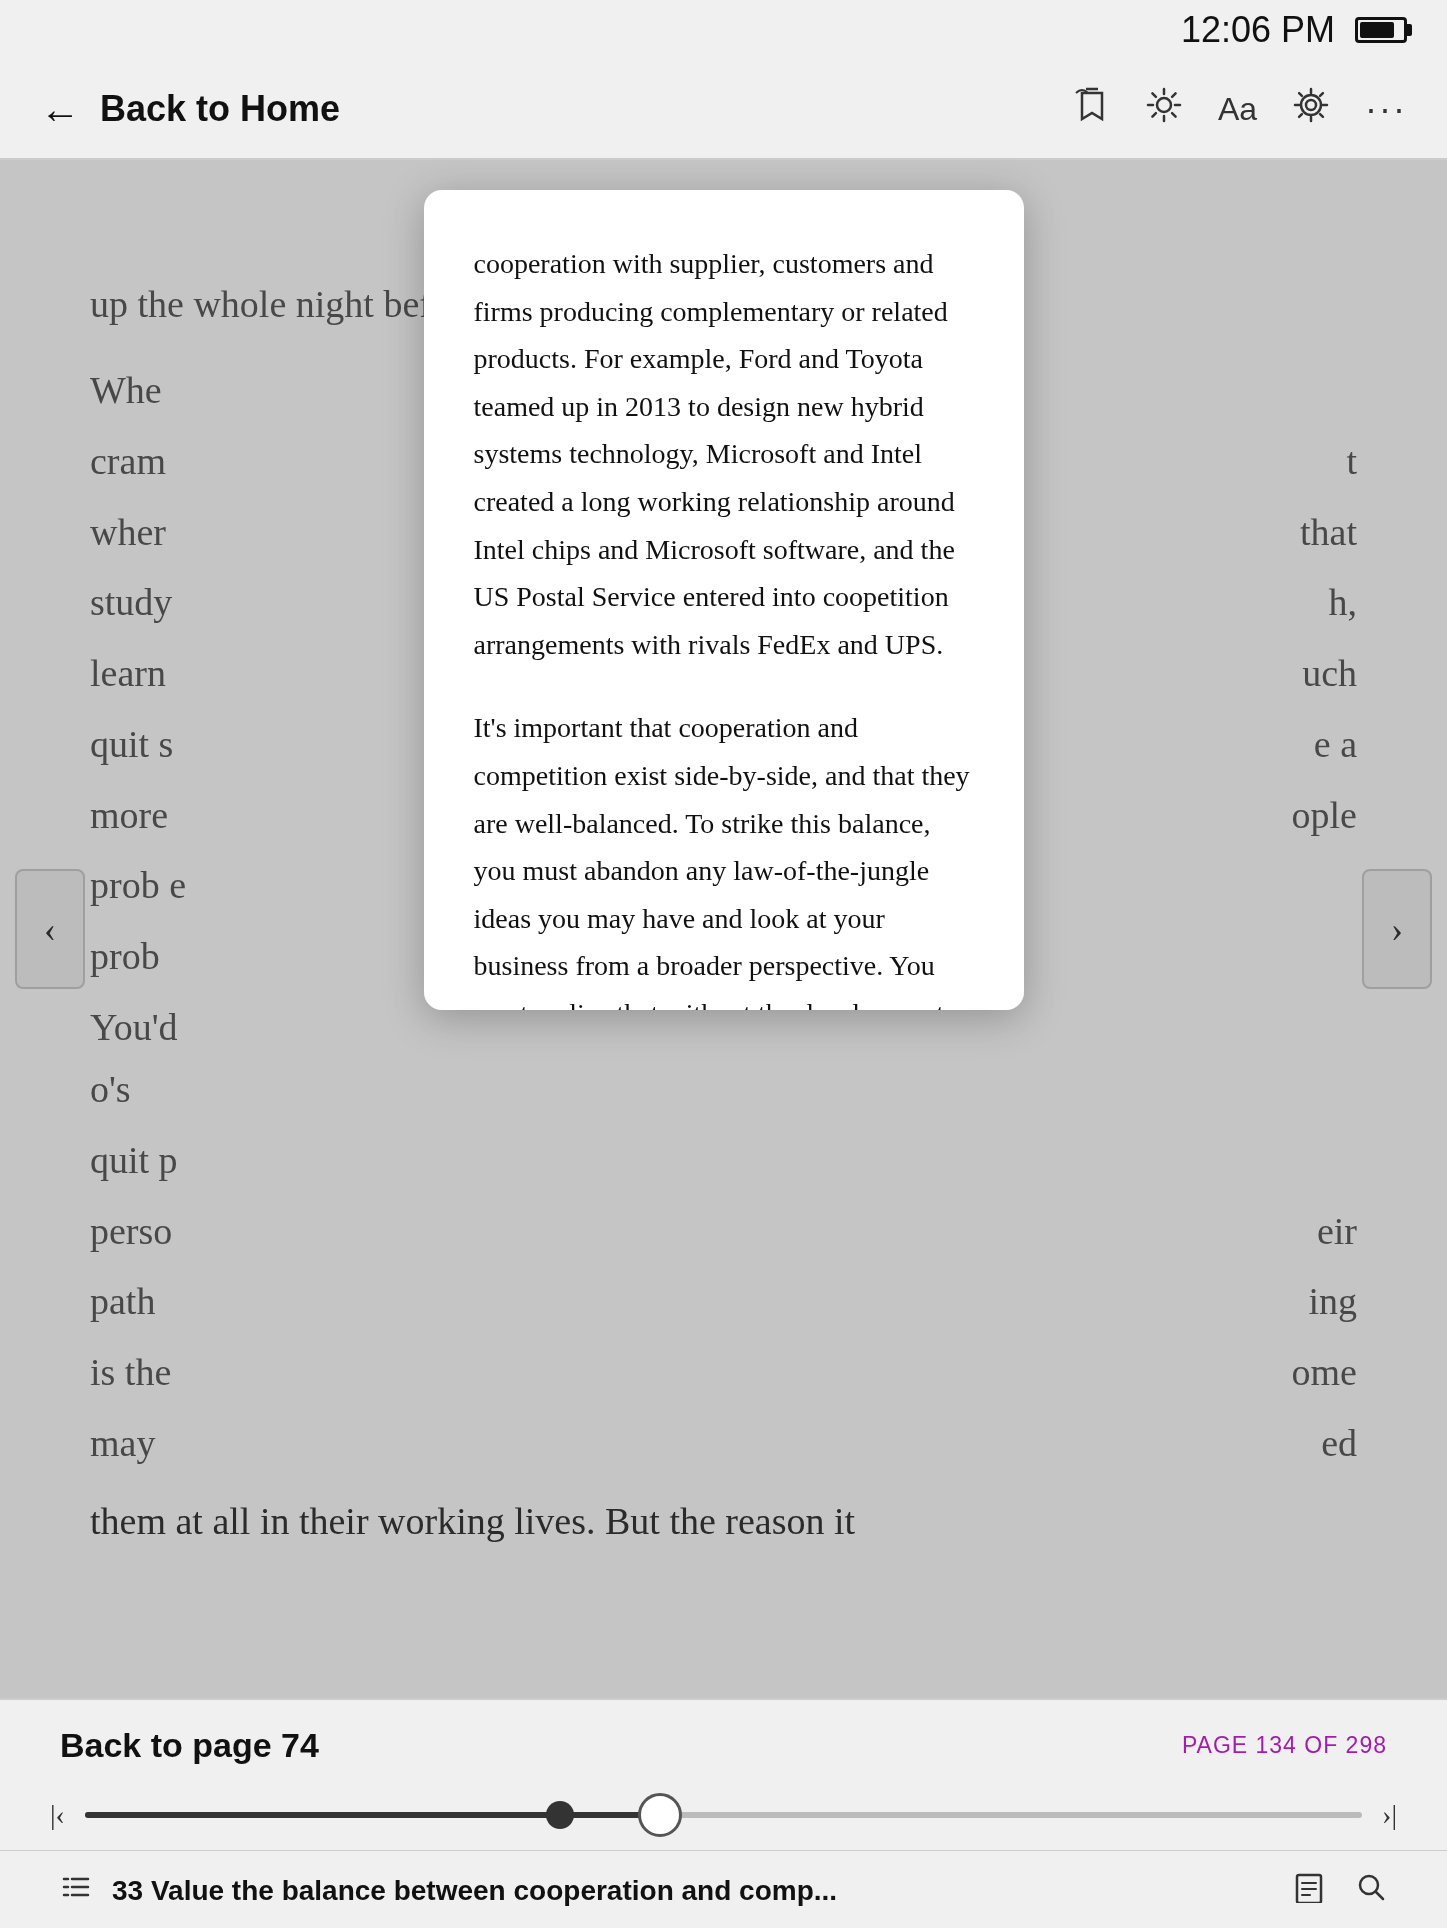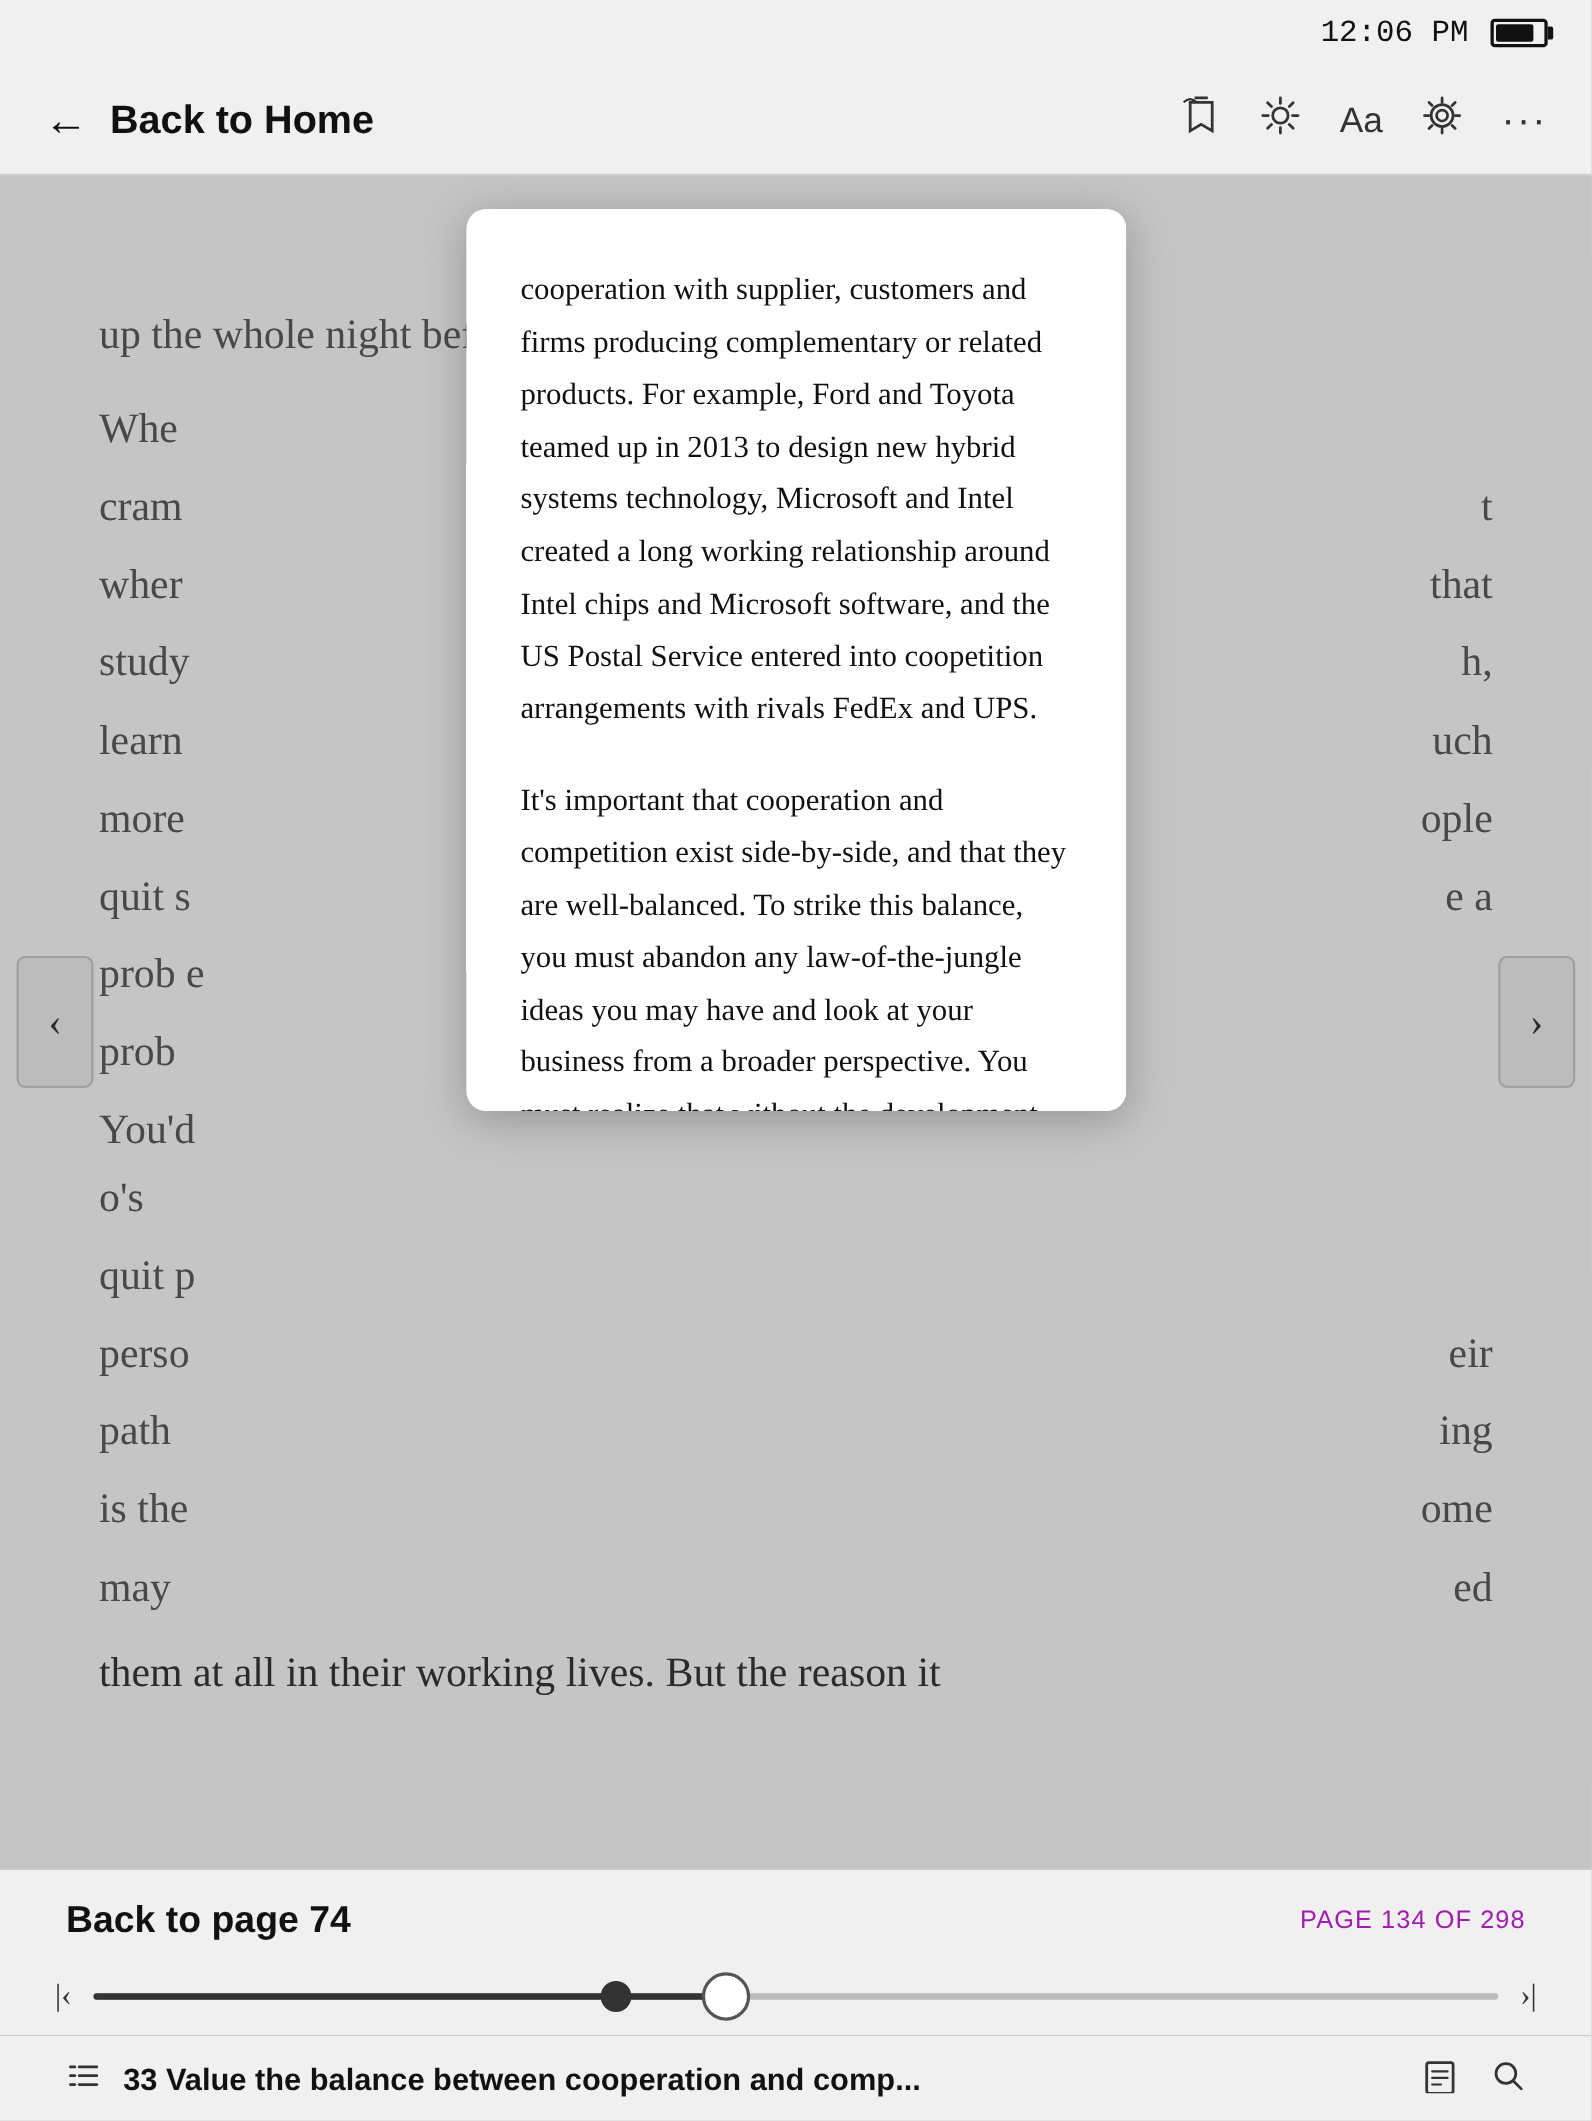--- a/index.html
+++ b/index.html
@@ -23,22 +23,22 @@
       background: #f0f0f0;
       display: flex;
       align-items: center;
       justify-content: flex-end;
       padding: 0 40px;
       gap: 20px;
       z-index: 10;
     }
 
     .status-time {
-      font-family: Liberation Mono, monospace;
-      font-size: 28px;
+      font-family: Liberation Sans, sans-serif;
+      font-size: 36px;
       font-weight: 500;
       color: #111;
     }
 
     .battery-icon {
       width: 52px;
       height: 26px;
       border: 3px solid #111;
       border-radius: 4px;
       position: relative;
@@ -415,26 +415,26 @@
     </div>
     <div style="display: flex; justify-content: space-between; margin-bottom: 8px;">
       <span>study</span>
       <span>h,</span>
     </div>
     <div style="display: flex; justify-content: space-between; margin-bottom: 8px;">
       <span>learn</span>
       <span>uch</span>
     </div>
     <div style="display: flex; justify-content: space-between; margin-bottom: 8px;">
+      <span>quit s</span>
+      <span>e a</span>
+    </div>
+    <div style="display: flex; justify-content: space-between; margin-bottom: 8px;">
       <span>more</span>
       <span>ople</span>
-    </div>
-    <div style="display: flex; justify-content: space-between; margin-bottom: 8px;">
-      <span>quit s</span>
-      <span>e a</span>
     </div>
     <div style="display: flex; justify-content: space-between; margin-bottom: 8px;">
       <span>prob e</span>
       <span></span>
     </div>
     <div style="display: flex; justify-content: space-between; margin-bottom: 8px;">
       <span>prob</span>
       <span></span>
     </div>
     <div style="display: flex; justify-content: space-between; margin-bottom: 8px; flex-direction: column;">

